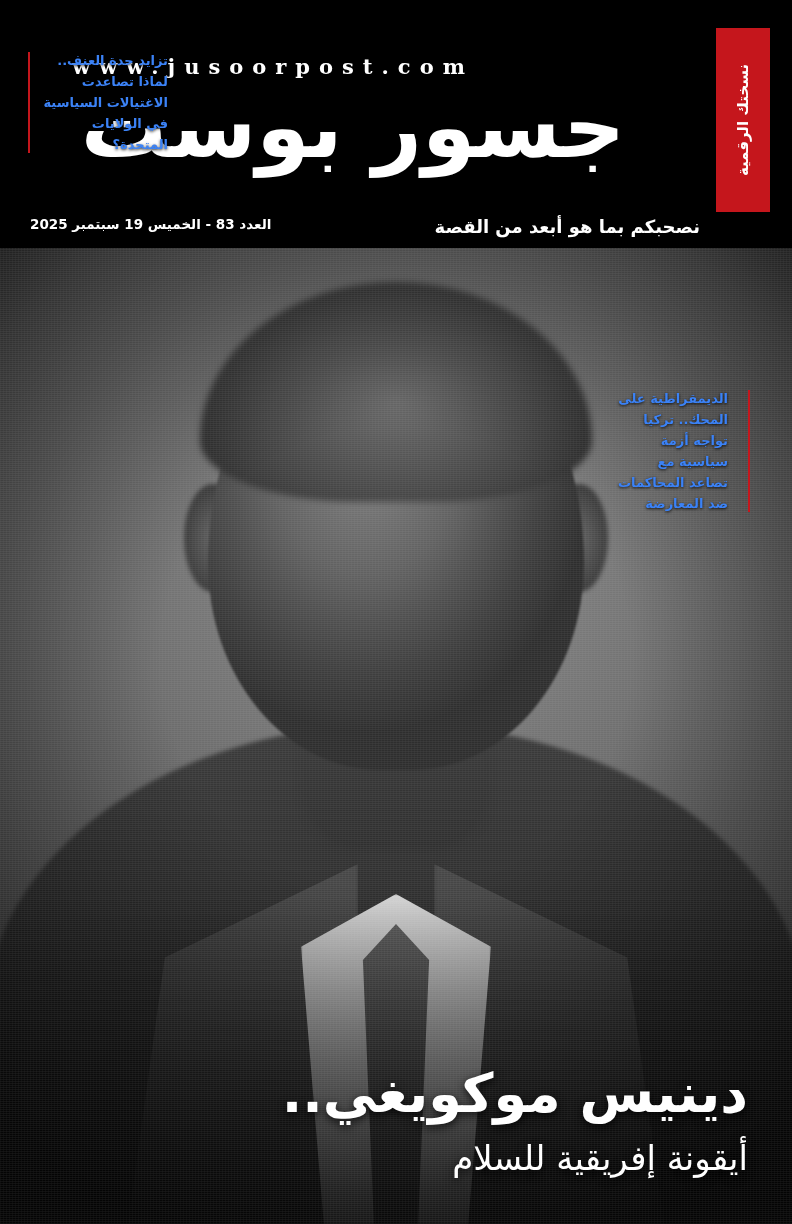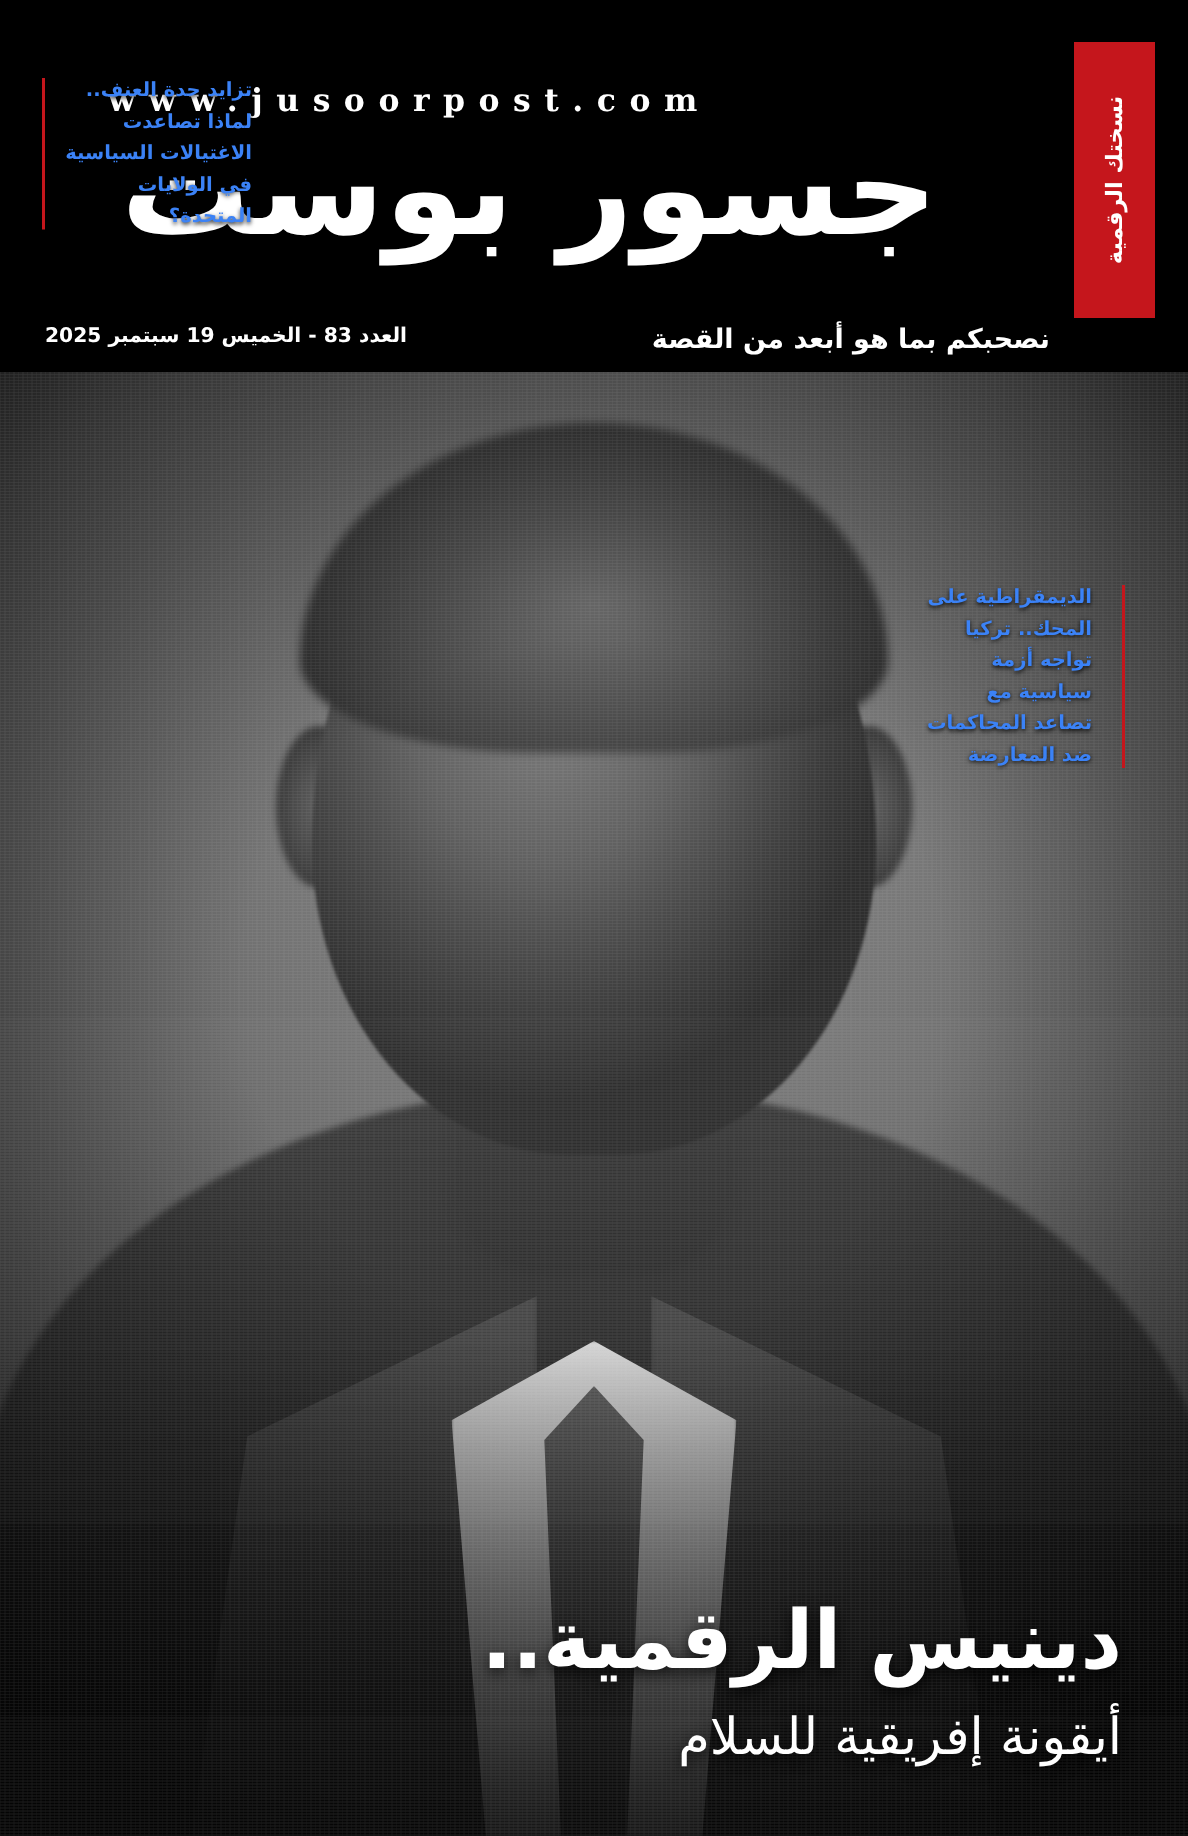--- a/index.html
+++ b/index.html
@@ -329,17 +329,17 @@
     <span class="rule"></span>
     <span>تزايد حدة العنف.. لماذا تصاعدت الاغتيالات السياسية في الولايات المتحدة؟</span>
   </div>
 
   <div class="teaser teaser-mid">
     <span class="rule"></span>
     <span>الديمقراطية على المحك.. تركيا تواجه أزمة سياسية مع تصاعد المحاكمات ضد المعارضة</span>
   </div>
 
   <div class="headline-block">
-    <div class="headline-main">دينيس الرقمية..</div>
+    <div class="headline-main">دينيس موكويغي..</div>
     <div class="headline-sub">أيقونة إفريقية للسلام</div>
   </div>
 
 </div>
 
 </body></html>

